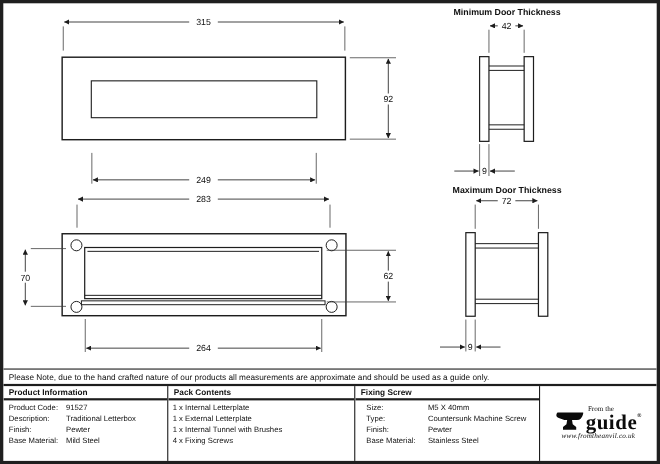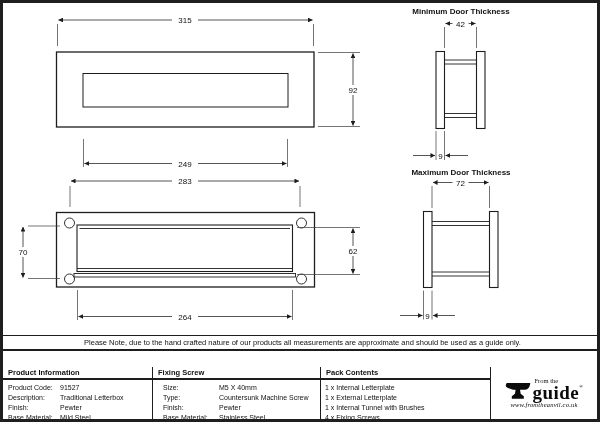--- a/index.html
+++ b/index.html
@@ -20,27 +20,27 @@
   .obj-thin{stroke:#1d1d1d;stroke-width:0.9;fill:none;}
   .lbl-bg{fill:#fff;}
   .dim-text{font-family:"Liberation Sans",sans-serif;font-size:8px;fill:#111;text-anchor:middle;}
   .title-text{font-family:"Liberation Sans",sans-serif;font-size:8px;font-weight:600;fill:#111;text-anchor:middle;}
 
   .notebar{
     position:absolute;left:0;right:0;top:332px;height:16px;
     box-sizing:border-box;
     border-top:1.5px solid #1d1d1d;border-bottom:2px solid #1d1d1d;
     display:flex;align-items:center;
-    padding-left:5px;font-size:7.5px;color:#111;justify-content:center;
+    padding-left:5px;font-size:7.5px;color:#111;
   }
   .spec-table{
     position:absolute;left:0;right:0;top:348px;bottom:0;
     display:flex;flex-direction:row;
   }
-  .spec-col{box-sizing:border-box;overflow:hidden;margin-top:16px;}
+  .spec-col{box-sizing:border-box;overflow:hidden;}
   .spec-col + .spec-col{border-left:1.5px solid #1d1d1d;}
   .col-product{width:149px;}
   .col-pack{width:170px;}
   .col-screw{width:168px;}
   .col-logo{flex:1;display:flex;align-items:center;justify-content:center;}
   .col-header{
     box-sizing:border-box;height:13px;
     border-bottom:2px solid #1d1d1d;
     font-size:7.5px;font-weight:600;
     display:flex;align-items:center;padding-left:5px;
@@ -222,49 +222,49 @@
           <span class="kv-label">Finish:</span>
           <span class="kv-value">Pewter</span>
         </div>
         <div class="kv-row">
           <span class="kv-label">Base Material:</span>
           <span class="kv-value">Mild Steel</span>
         </div>
       </div>
     </div>
 
-    <div class="spec-col col-screw">
-      <div class="col-header">Fixing Screw</div>
-      <div class="col-body">
-        <div class="kv-row">
-          <span class="kv-label">Size:</span>
-          <span class="kv-value">M5 X 40mm</span>
-        </div>
-        <div class="kv-row">
-          <span class="kv-label">Type:</span>
-          <span class="kv-value">Countersunk Machine Screw</span>
-        </div>
-        <div class="kv-row">
-          <span class="kv-label">Finish:</span>
-          <span class="kv-value">Pewter</span>
-        </div>
-        <div class="kv-row">
-          <span class="kv-label">Base Material:</span>
-          <span class="kv-value">Stainless Steel</span>
-        </div>
-      </div>
-    </div>
-
     <div class="spec-col col-pack">
       <div class="col-header">Pack Contents</div>
       <div class="col-body">
         <div class="list-row">1 x Internal Letterplate</div>
         <div class="list-row">1 x External Letterplate</div>
         <div class="list-row">1 x Internal Tunnel with Brushes</div>
         <div class="list-row">4 x Fixing Screws</div>
+      </div>
+    </div>
+
+    <div class="spec-col col-screw">
+      <div class="col-header">Fixing Screw</div>
+      <div class="col-body">
+        <div class="kv-row">
+          <span class="kv-label">Size:</span>
+          <span class="kv-value">M5 X 40mm</span>
+        </div>
+        <div class="kv-row">
+          <span class="kv-label">Type:</span>
+          <span class="kv-value">Countersunk Machine Screw</span>
+        </div>
+        <div class="kv-row">
+          <span class="kv-label">Finish:</span>
+          <span class="kv-value">Pewter</span>
+        </div>
+        <div class="kv-row">
+          <span class="kv-label">Base Material:</span>
+          <span class="kv-value">Stainless Steel</span>
+        </div>
       </div>
     </div>
 
     <div class="spec-col col-logo">
       <div class="logo">
         <div class="logo-row">
           <svg class="anvil-svg" viewBox="0 0 40 30">
             <path fill="#0b0b0b" d="M2 5 Q0 9 5 11 L13 14 H17 L16 20 L11 24 V28 H30 V24 L25 20 L24 14 H31 Q38 14 40 5 L40 3 H4 Q2 3 2 5 Z"></path>
           </svg>
           <div class="logo-right">

